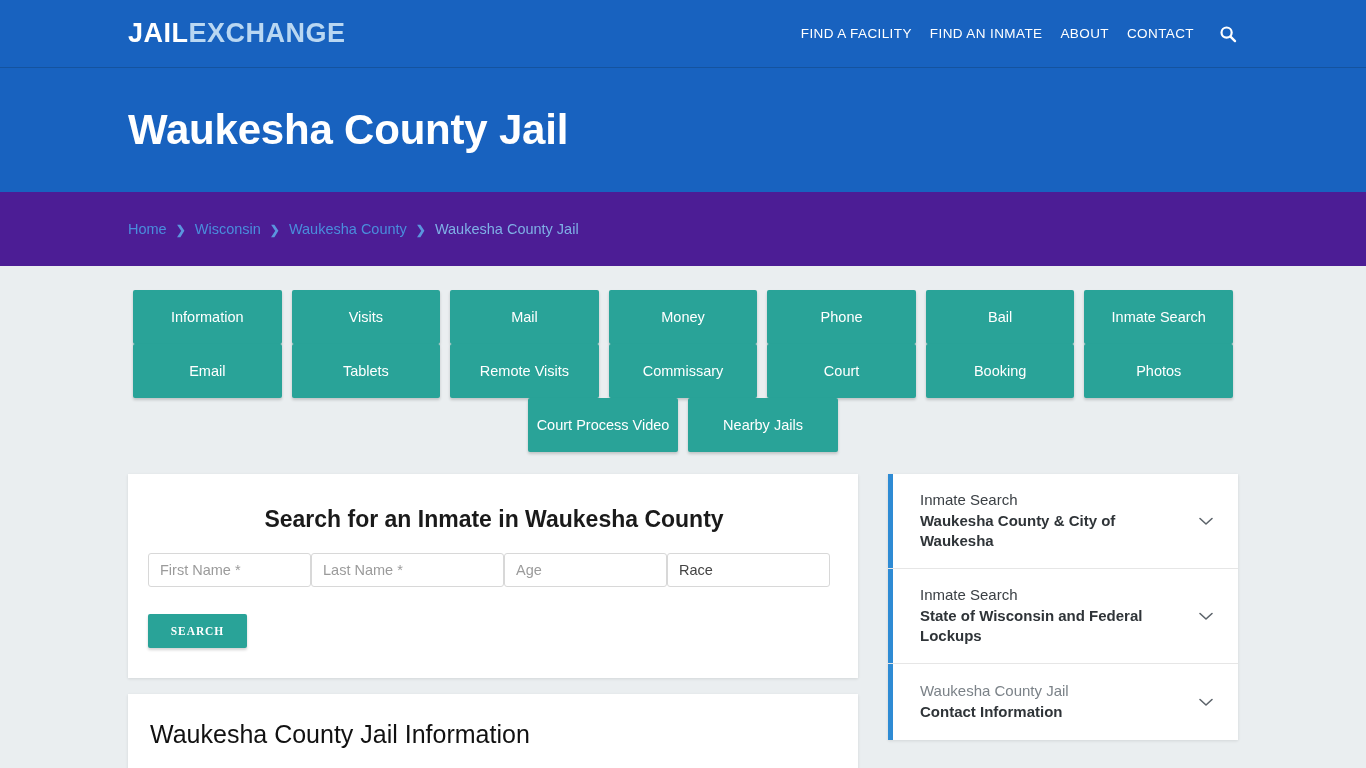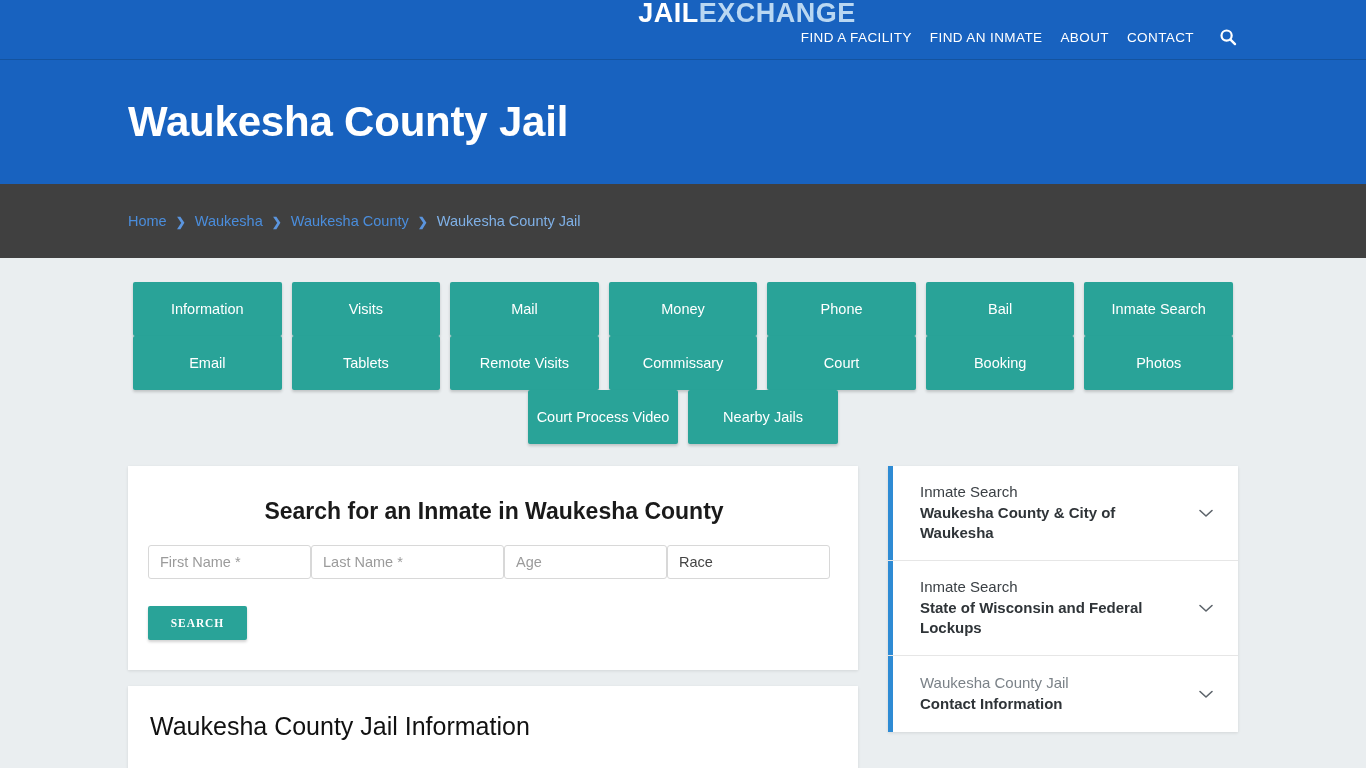--- a/index.html
+++ b/index.html
@@ -8,26 +8,25 @@
     margin: 0; padding: 0;
     width: 1366px; height: 768px;
     overflow: hidden;
     background: #eaeef0;
     font-family: "Liberation Sans", sans-serif;
   }
 
   
   .topbar {
     position: relative;
-    height: 60px;
+    height: 68px;
     background: #1862bf;
     border-bottom: 1px solid #14539f;
     display: flex;
     align-items: center;
-    flex-direction: column;
   }
   .logo {
     margin-left: 128px;
     font-size: 27px;
     font-weight: bold;
     letter-spacing: 0.5px;
     line-height: 1;
     white-space: nowrap;
   }
   .logo .jail { color: #ffffff; }
@@ -66,21 +65,21 @@
     margin: 0 0 0 128px;
     color: #ffffff;
     font-size: 42px;
     font-weight: bold;
     letter-spacing: -0.2px;
   }
 
   
   .crumbband {
     height: 74px;
-    background: #404040;
+    background: #4c1d95;
     display: flex;
     align-items: center;
   }
   .crumbs {
     margin-left: 128px;
     display: flex;
     align-items: center;
     font-size: 14.5px;
   }
   .crumbs a { color: #4a8ddc; text-decoration: none; }
@@ -246,21 +245,21 @@
 </div>
 
 <div class="hero">
   <h1>Waukesha County Jail</h1>
 </div>
 
 <div class="crumbband">
   <div class="crumbs">
     <a href="#">Home</a>
     <span class="sep">❯</span>
-    <a href="#">Waukesha</a>
+    <a href="#">Wisconsin</a>
     <span class="sep">❯</span>
     <a href="#">Waukesha County</a>
     <span class="sep">❯</span>
     <a href="#" class="current">Waukesha County Jail</a>
   </div>
 </div>
 
 <div class="page">
 
   <div class="btngrid">

